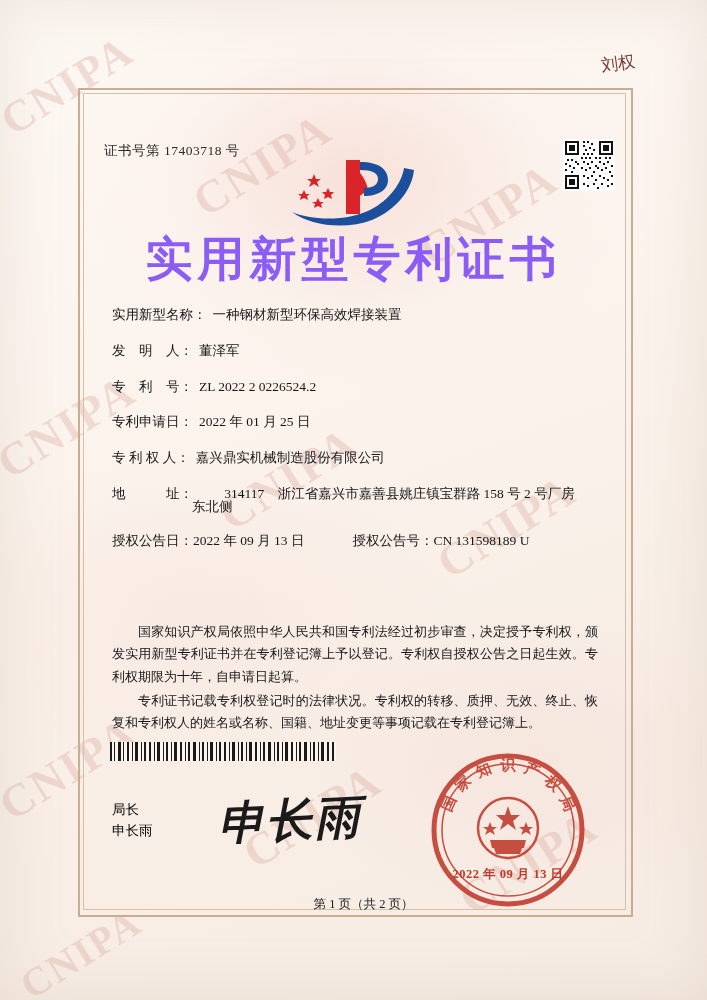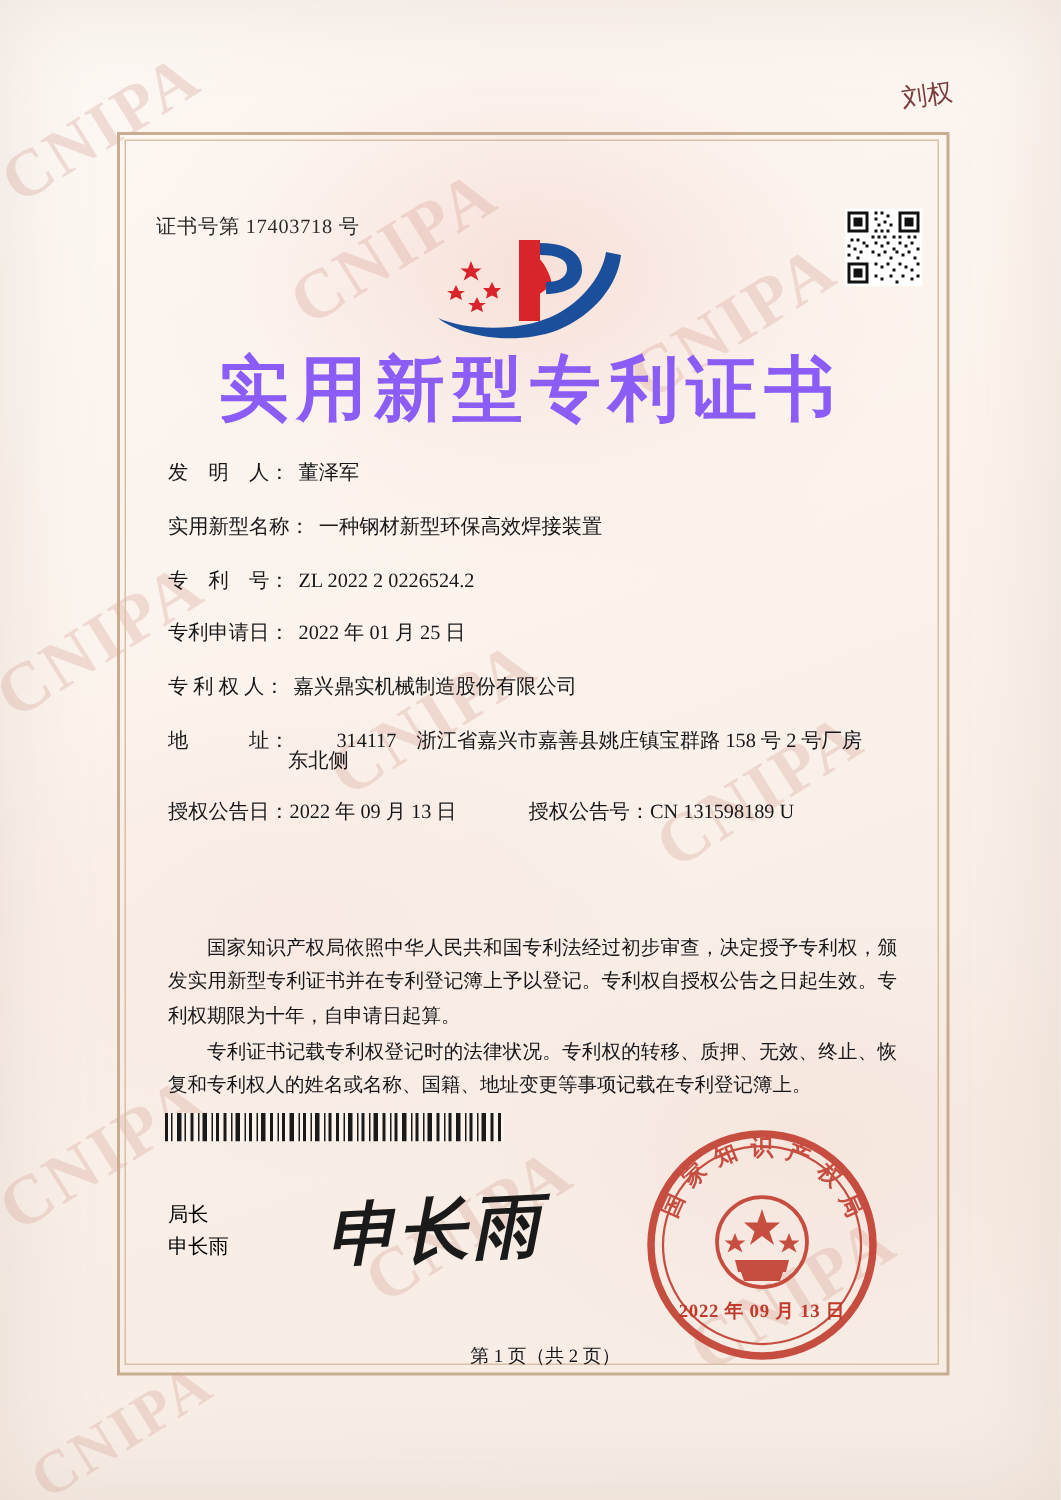--- a/index.html
+++ b/index.html
@@ -361,26 +361,26 @@
         <polygon points="34,46 36,50 40,50 37,52 38,56 34,54 30,56 31,52 28,50 32,50"></polygon>
         <polygon points="20,38 22,42 26,42 23,44 24,48 20,46 16,48 17,44 14,42 18,42"></polygon>
       </g>
     </svg>
   </div>
 
   <div class="title">实用新型专利证书</div>
 
   <div class="fields">
     <div class="frow">
+      <span class="flabel">实用新型名称：</span>
+      <span class="fvalue">一种钢材新型环保高效焊接装置</span>
+    </div>
+    <div class="frow">
       <span class="flabel">发　明　人：</span>
       <span class="fvalue">董泽军</span>
-    </div>
-    <div class="frow">
-      <span class="flabel">实用新型名称：</span>
-      <span class="fvalue">一种钢材新型环保高效焊接装置</span>
     </div>
     <div class="frow">
       <span class="flabel">专　利　号：</span>
       <span class="fvalue">ZL 2022 2 0226524.2</span>
     </div>
     <div class="frow">
       <span class="flabel">专利申请日：</span>
       <span class="fvalue">2022 年 01 月 25 日</span>
     </div>
     <div class="frow">

